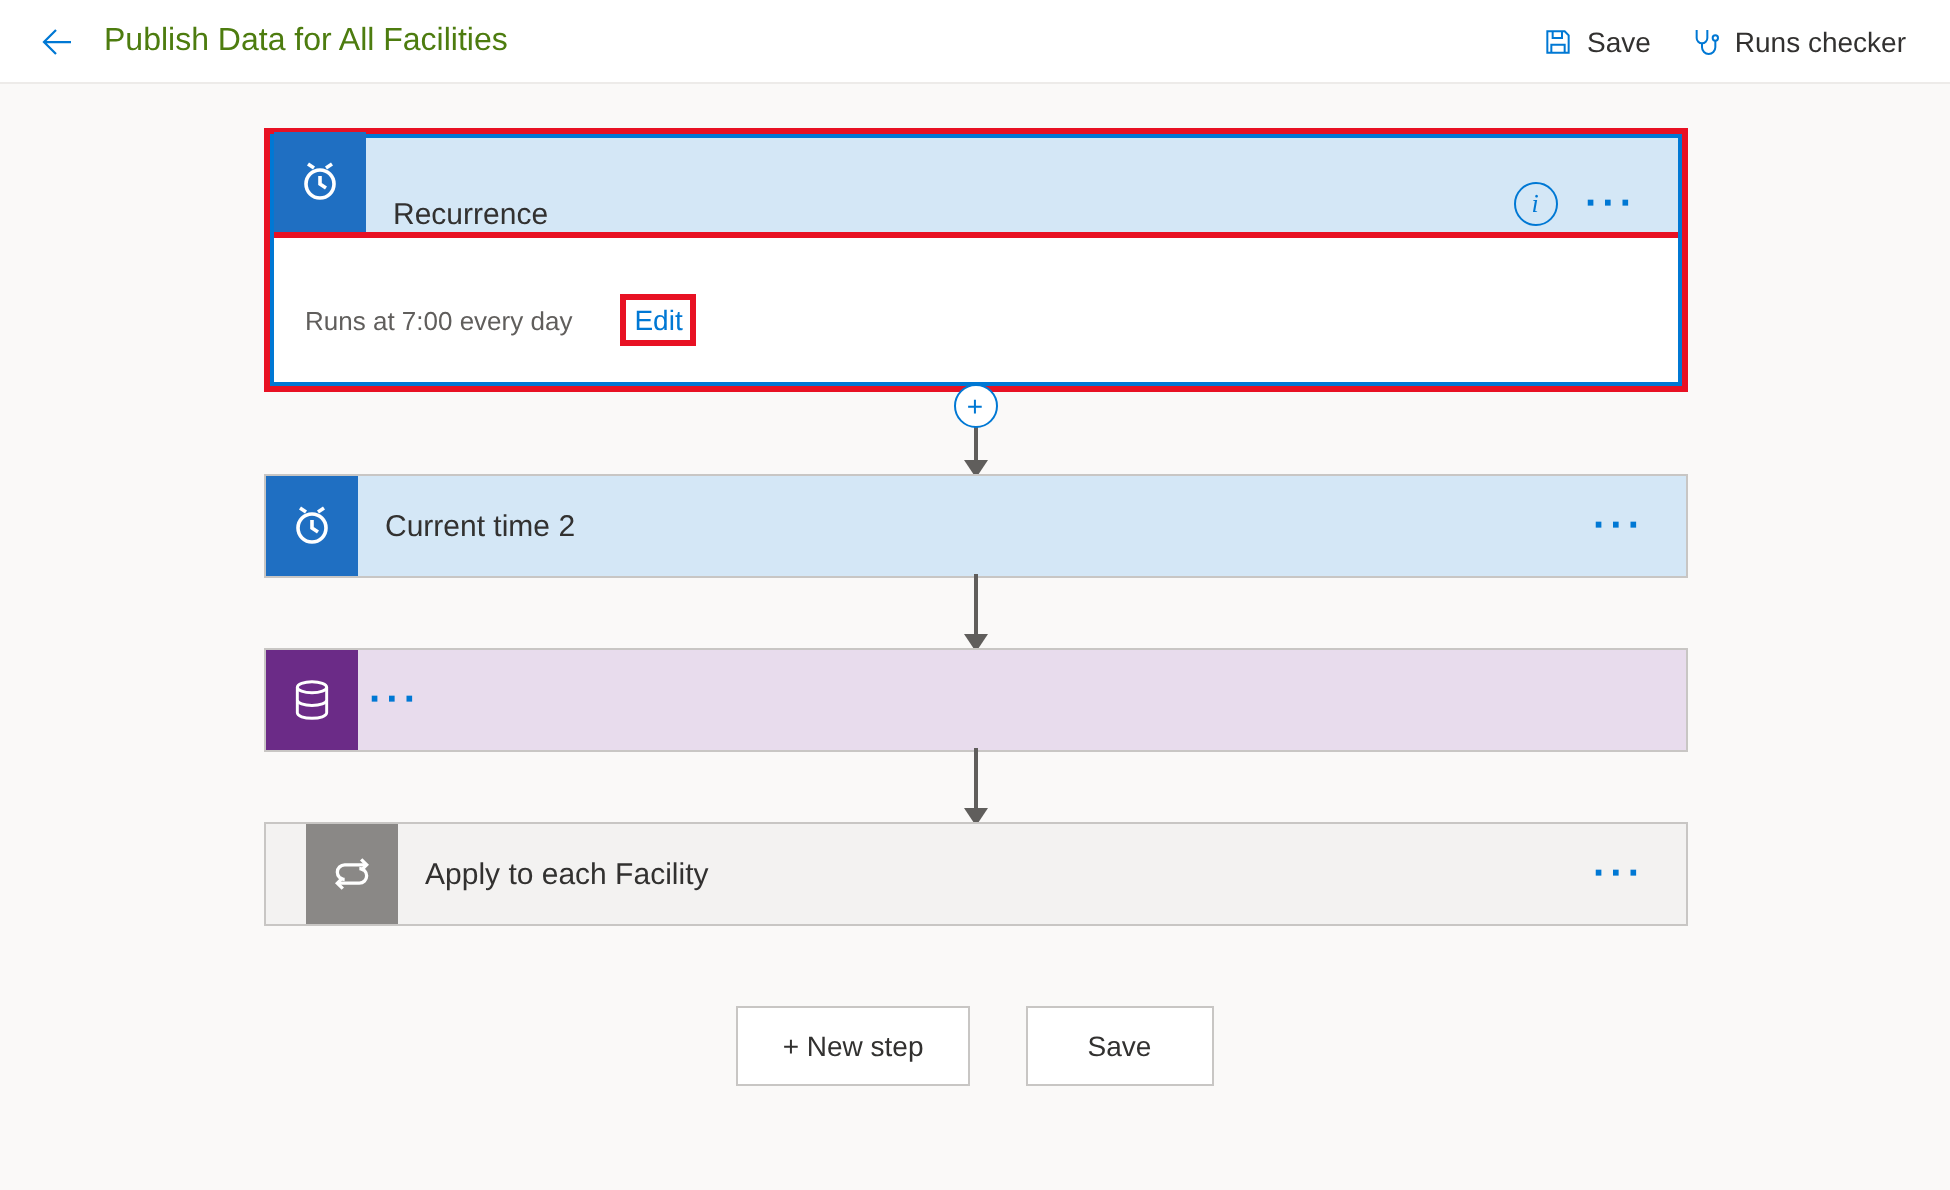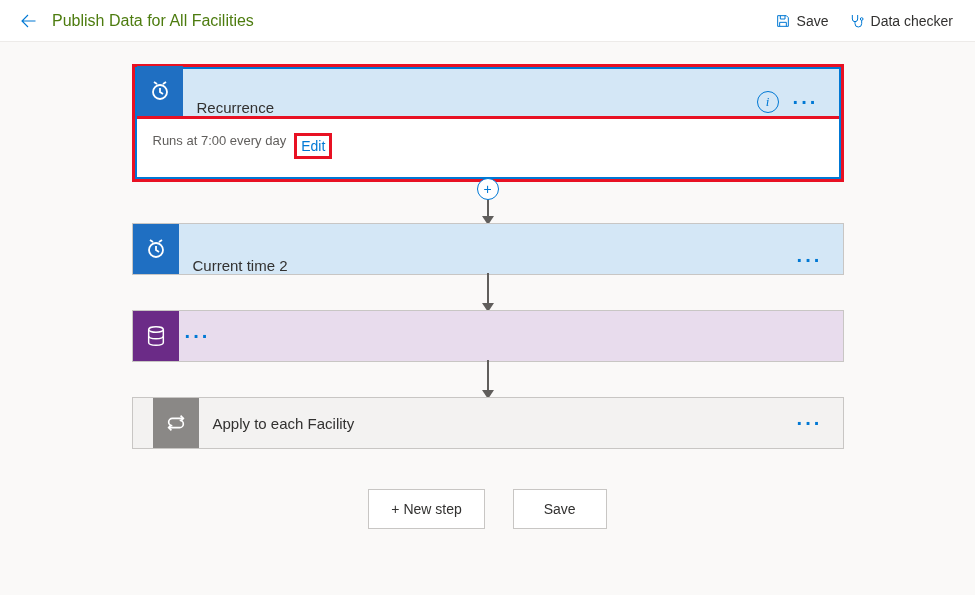--- a/index.html
+++ b/index.html
@@ -108,36 +108,37 @@
       background: #d4e7f6;
       border-bottom: 3px solid #e81123;
     }
     .rec-icon {
       width: 46px; height: 50px;
       background: #1f6fc2;
       display: flex; align-items: center; justify-content: center;
       color: #fff;
     }
     .rec-body {
-      display: flex; 
+      display: flex; align-items: center;
       gap: 8px;
-      padding: 14px 16px 18px 16px;
+      padding: 28px 16px 18px 16px;
       font-size: 13px;
       color: #605e5c;
     }
     .edit-link {
       color: #0078d4;
       border: 3px solid #e81123;
       padding: 2px 4px;
       cursor: pointer;
       font-size: 14px;
+      margin-left: 16px;
     }
 
     
-    .blue-head { background: #d4e7f6; align-items: flex-end; }
+    .blue-head { background: #d4e7f6; }
     .blue-ico { background: #1f6fc2; }
     .purple-head { background: #e8dced; }
     .purple-ico { background: #6b2b87; }
     .gray-head { background: #f3f2f1; padding-left: 20px; }
     .gray-ico { background: #8a8886; }
 
     
     .arrow-stack {
       display: flex; flex-direction: column; align-items: center;
       color: #605e5c;
@@ -204,21 +205,21 @@
     <span>Save</span>
   </div>
   <div class="cmd">
     <span class="ico">
       <svg width="18" height="18" viewBox="0 0 24 24" fill="none" stroke="#0078d4" stroke-width="1.5">
           <path d="M5 3v6a4 4 0 0 0 8 0V3"></path>
           <path d="M9 13v3a5 5 0 0 0 10 0v-5"></path>
           <circle cx="19" cy="9" r="2"></circle>
         </svg>
     </span>
-    <span>Data checker</span>
+    <span>Runs checker</span>
   </div>
 </div>
 
 <div class="canvas">
 
   <div class="rec-outer">
     <div class="rec-inner">
       <div class="rec-head">
         <div class="rec-icon">
           <svg width="24" height="24" viewBox="0 0 24 24" fill="none" stroke="#fff" stroke-width="1.8">

